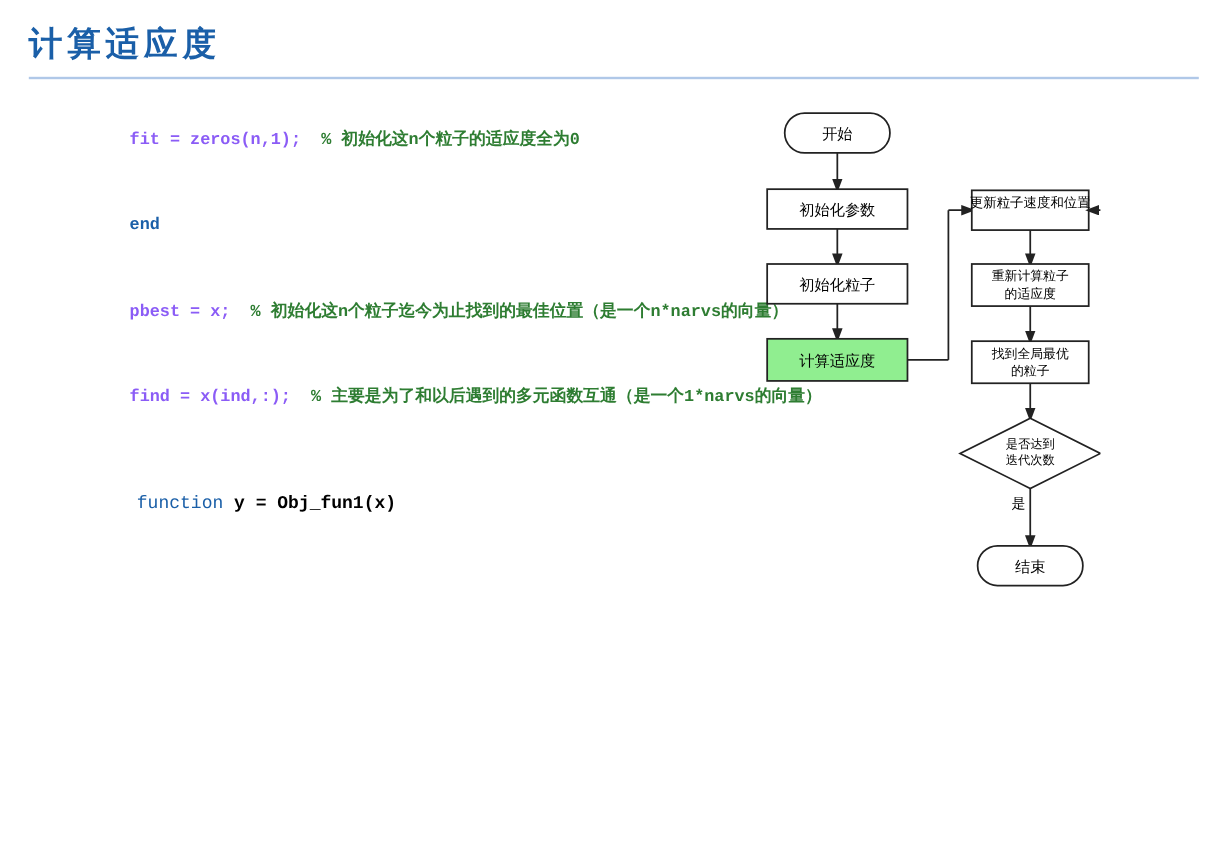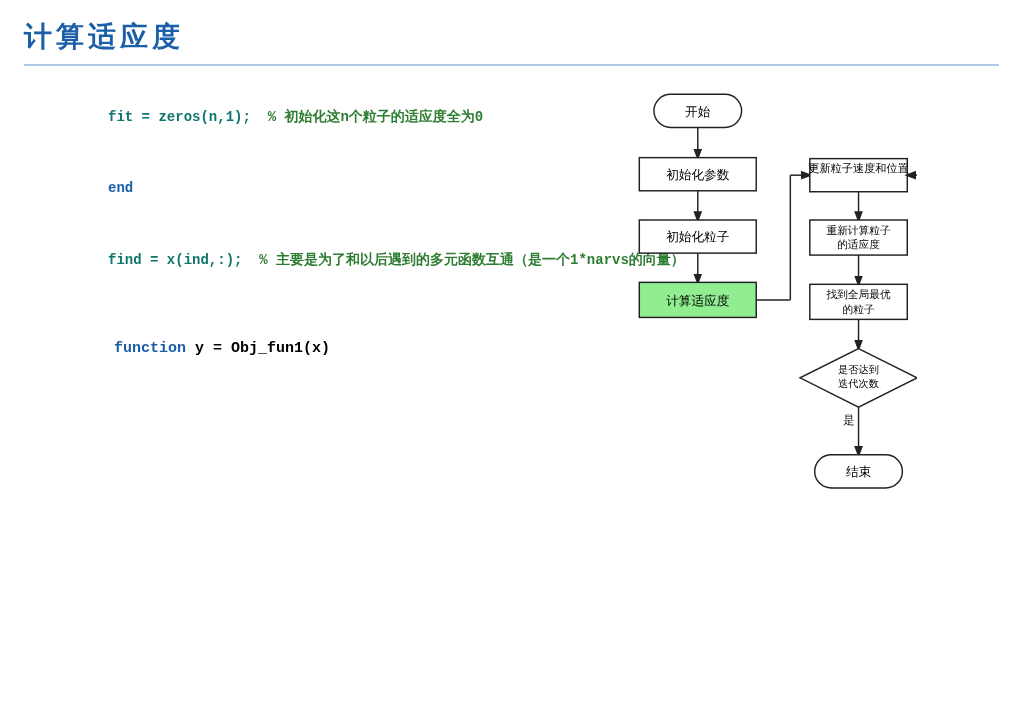--- a/index.html
+++ b/index.html
@@ -46,32 +46,32 @@
     .code-block {
       font-family: "Courier New", "Consolas", monospace;
       font-size: 14px;
       line-height: 1.7;
       margin-bottom: 8px;
     }
     .code-line {
       display: block;
       white-space: pre;
     }
-    .code-black { color: #0f766e; font-weight: bold; margin-top: 41px; }
+    .code-black { color: #8b5cf6; font-weight: bold; margin-top: 41px; }
     .code-blue { color: #1a5fa8; font-weight: bold; }
     .code-comment { color: #2e7d32; font-weight: bold; text-align: center; }
     .code-indent1 { padding-left: 20px; }
 
     .function-block {
       font-family: "Courier New", "Consolas", monospace;
       font-size: 15px;
       line-height: 1.9;
       margin: 10px 0 10px 0;
     }
-    .func-keyword { color: #1a5fa8; font-weight: bold; }
+    .func-keyword { color: #1a5fa8; font-weight: normal; }
     .func-black { color: #000; font-weight: bold; }
     svg.flow {
       width: 380px;
       height: 580px;
     }
   </style>
 </head>
 <body>
 
 <div class="page">
@@ -80,20 +80,23 @@
   <div class="content-area">
 
     <div class="left-panel">
 
       <div class="code-block">
         <span class="code-line">
           <span class="code-black">fit = zeros(n,1);  </span><span class="code-comment">% 初始化这n个粒子的适应度全为0</span>
         </span>
         <span class="code-line">
           <span class="code-blue">end</span>
+        </span>
+        <span class="code-line">
+          <span class="code-black">pbest = x;  </span><span class="code-comment">% 初始化这n个粒子迄今为止找到的最佳位置（是一个n*narvs的向量）</span>
         </span>
         <span class="code-line">
           <span class="code-black">find = x(ind,:);  </span><span class="code-comment">% 主要是为了和以后遇到的多元函数互通（是一个1*narvs的向量）</span>
         </span>
       </div>
 
       <div class="function-block">
         <span class="code-line">
           <span class="func-keyword">function</span><span class="func-black"> y = Obj_fun1(x)</span>
         </span>

